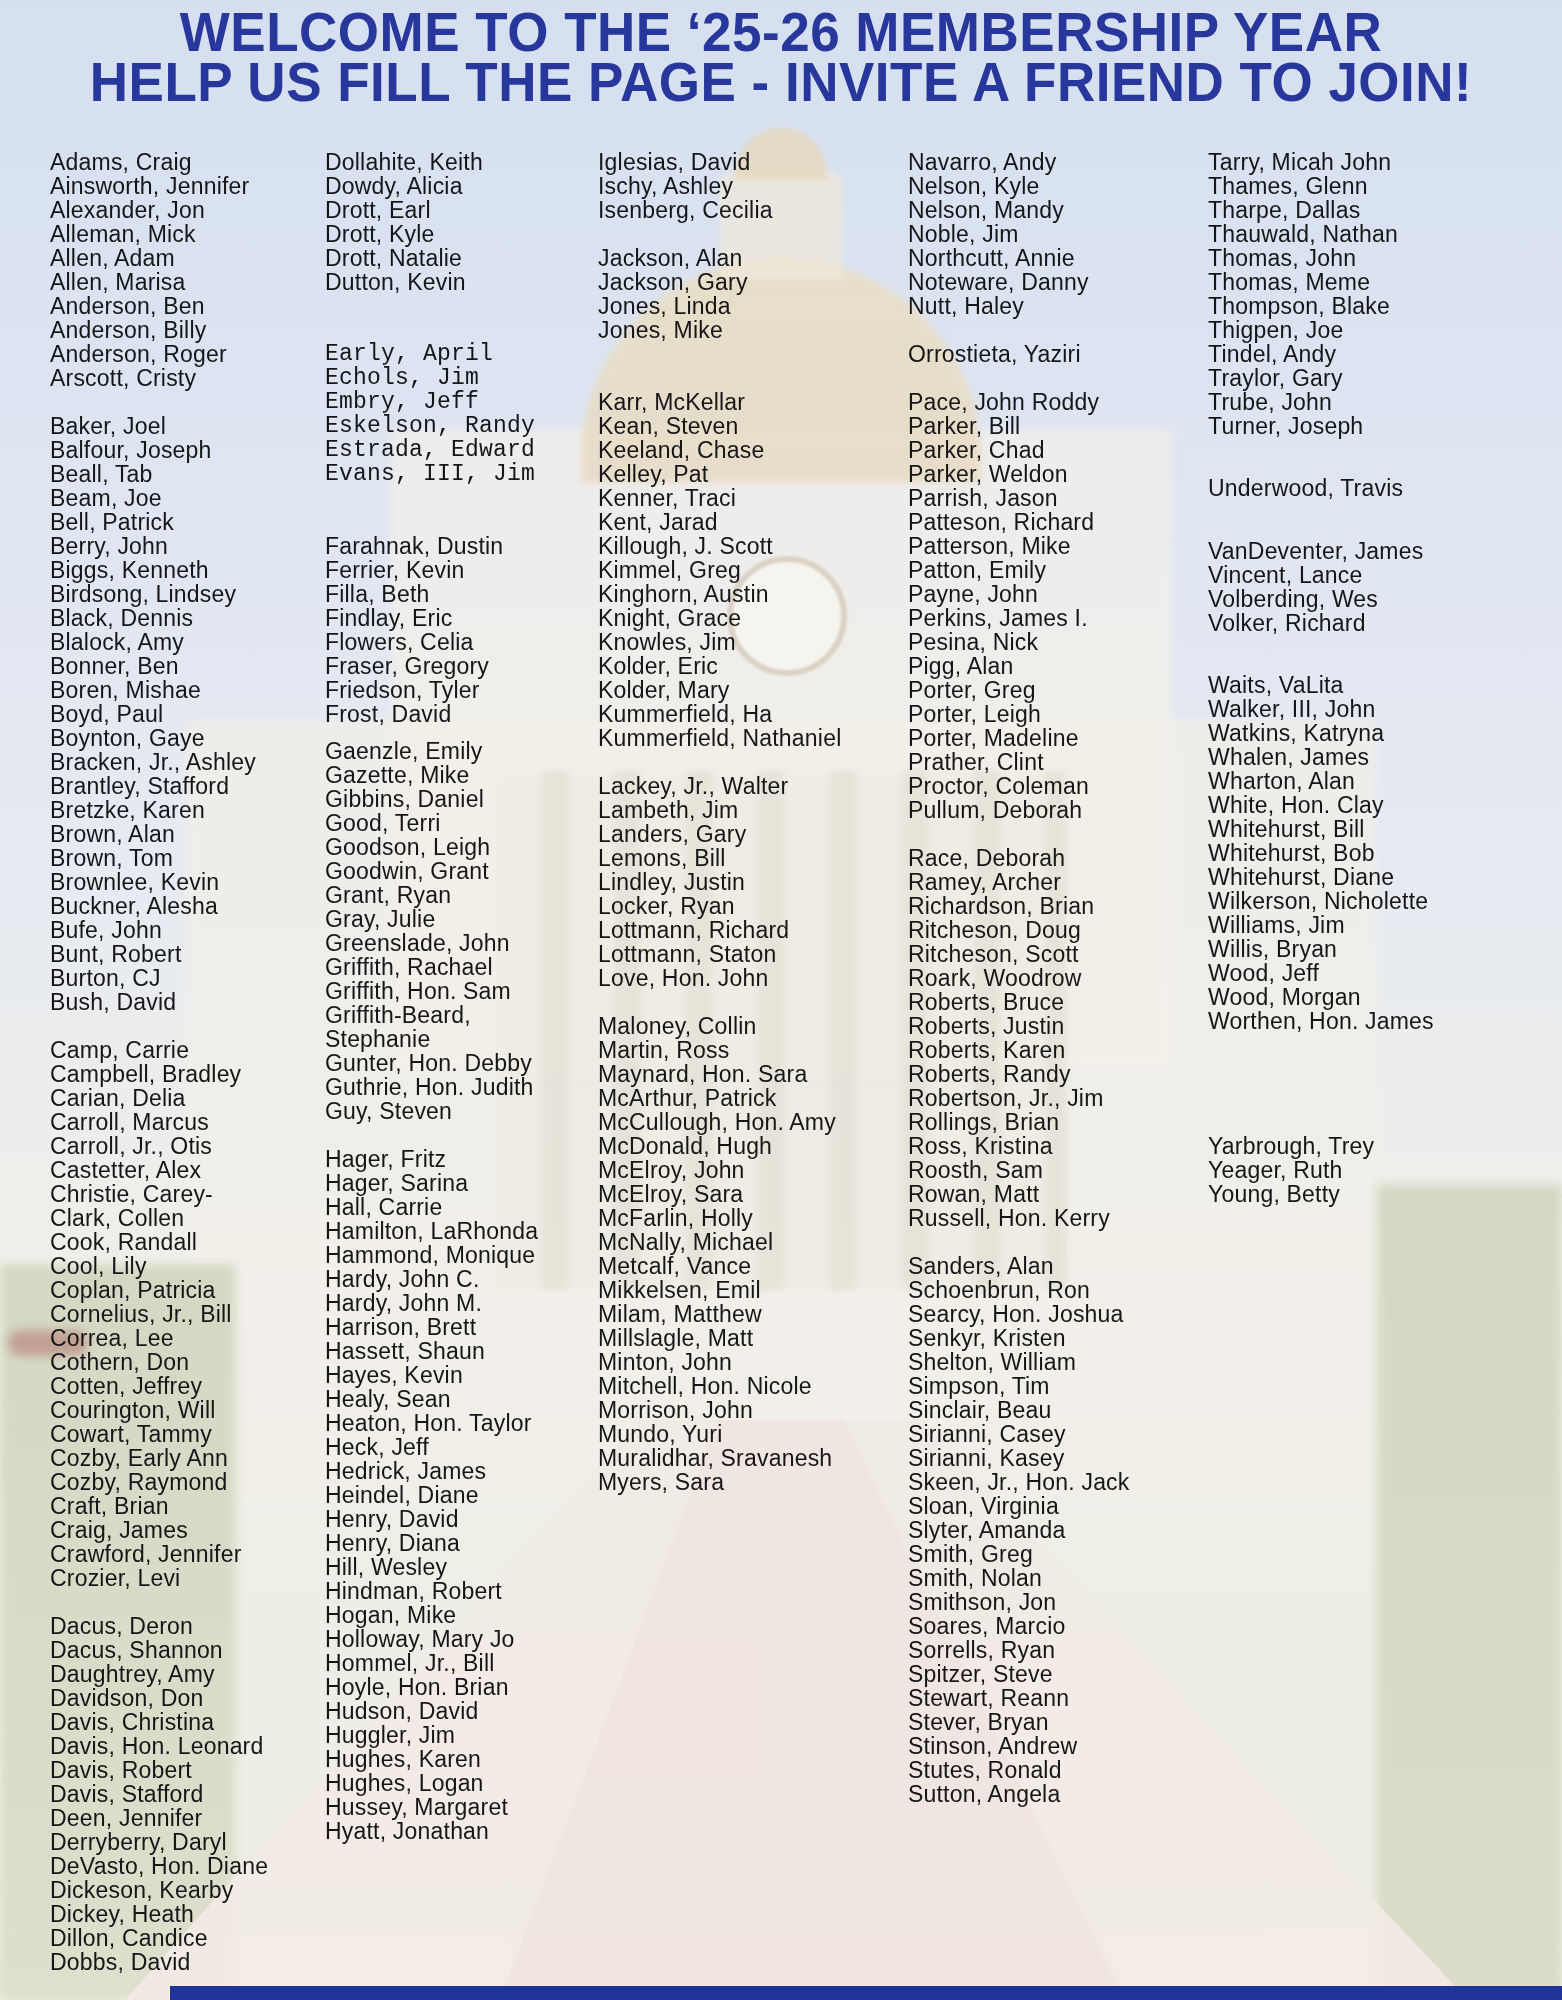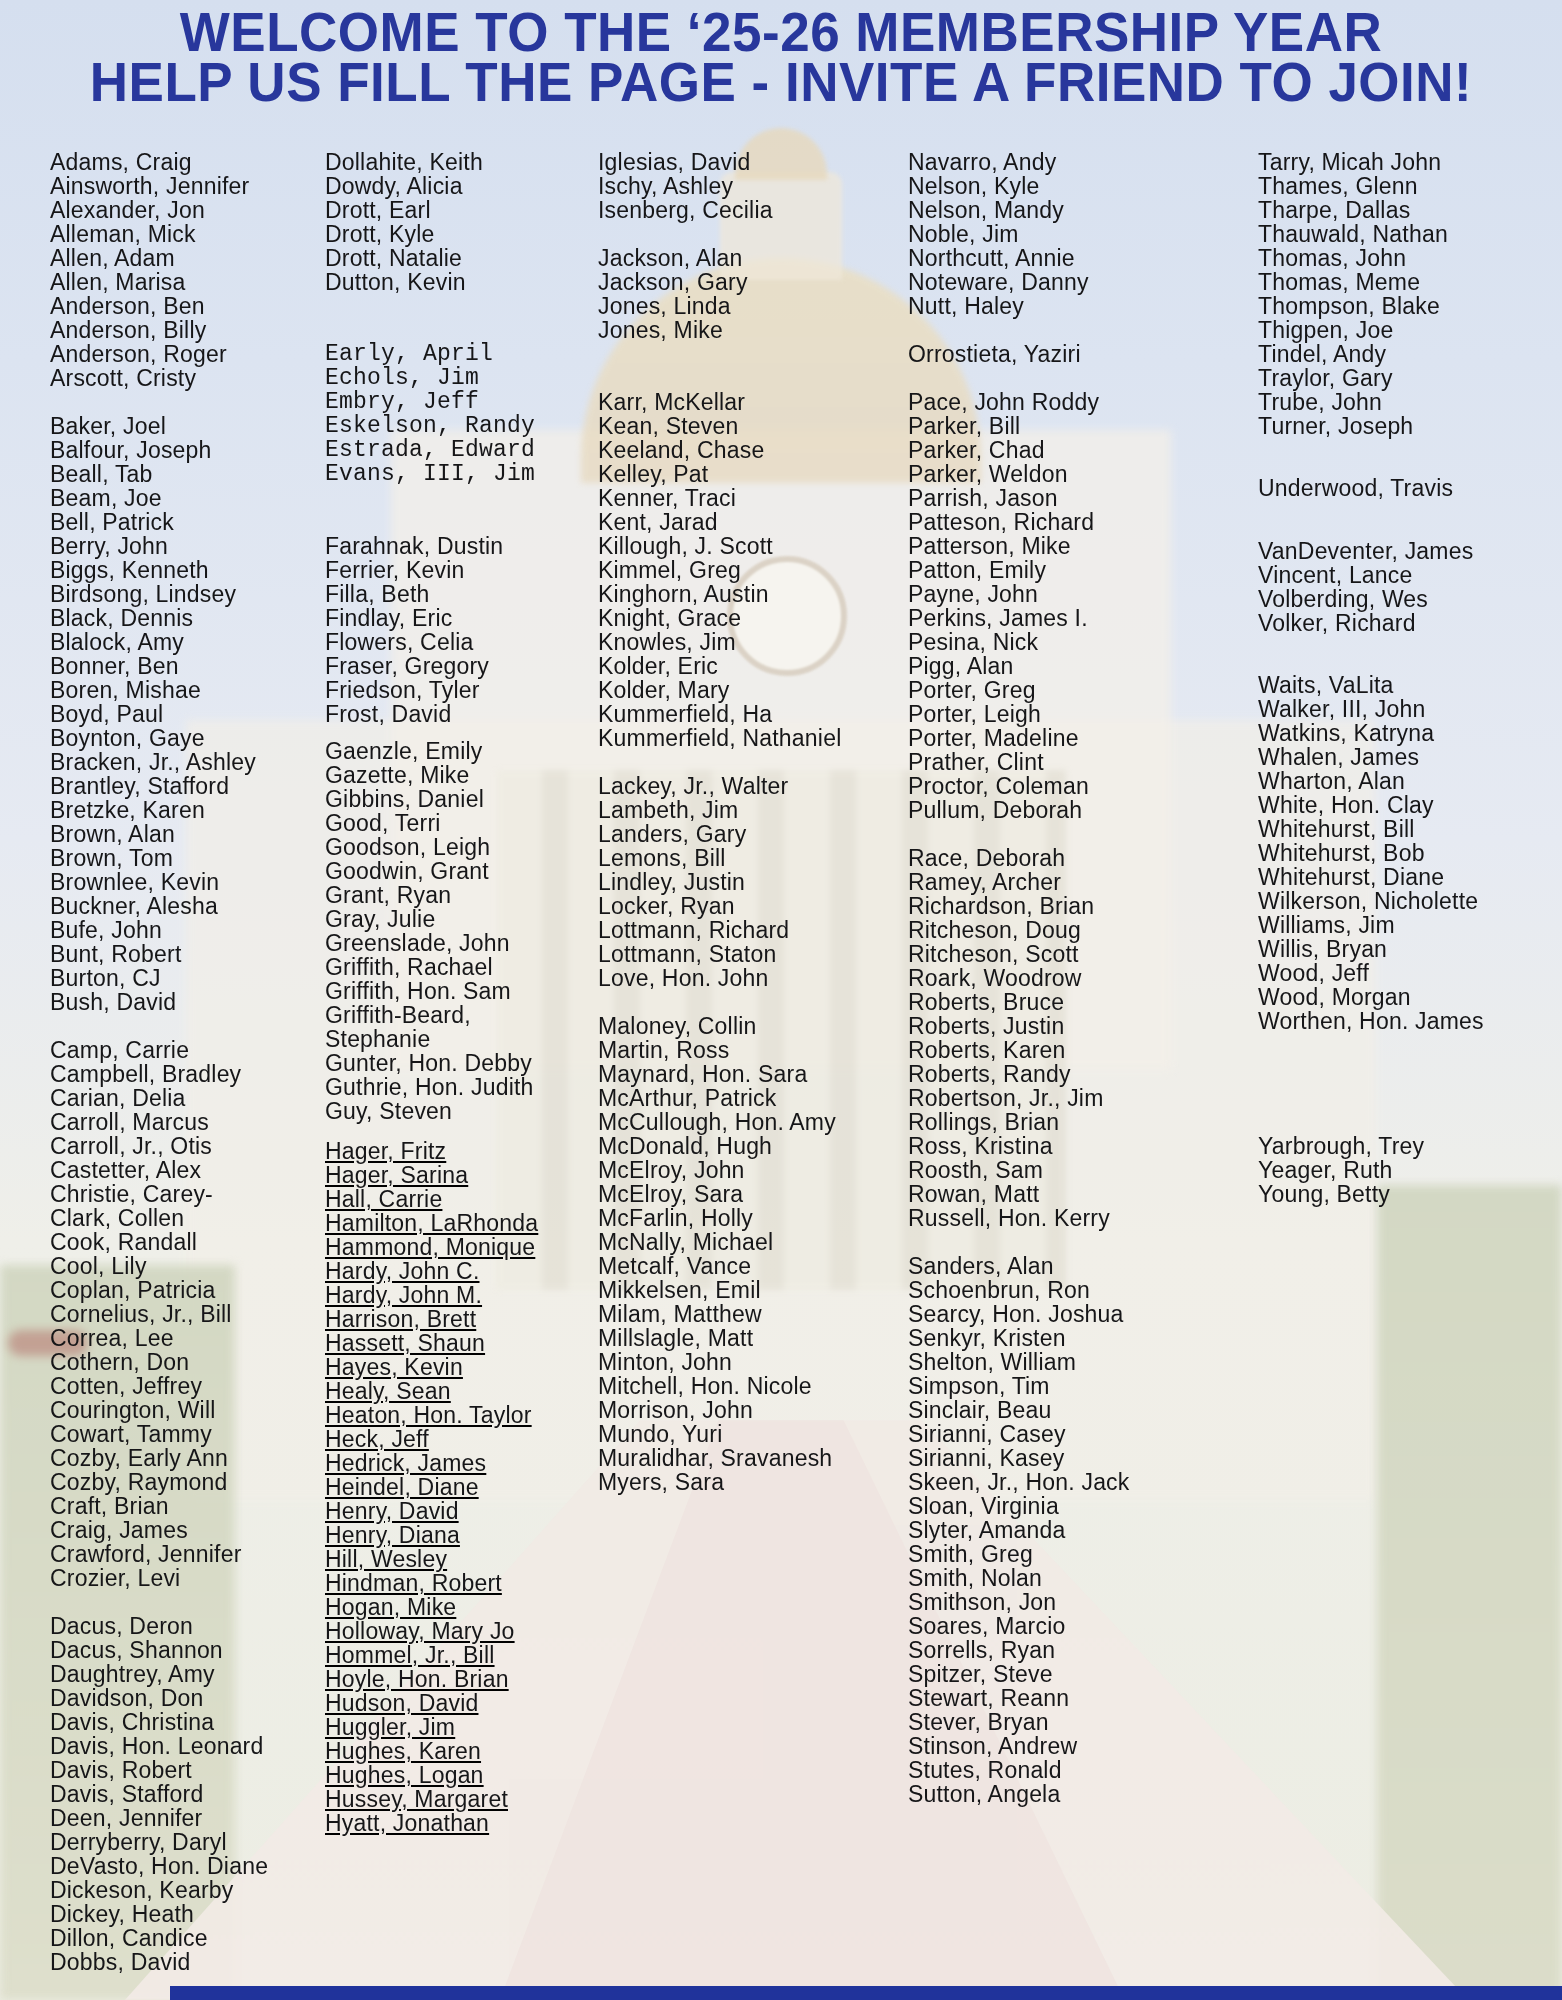--- a/index.html
+++ b/index.html
@@ -48,21 +48,21 @@
     transform:scaleY(1.04);transform-origin:top center;
   }
 
   
   .columns{position:absolute;left:0;top:150px;right:0;z-index:2;}
   .col{position:absolute;top:0;white-space:nowrap;}
   .col-0{left:50px;}
   .col-1{left:325px;}
   .col-2{left:598px;}
   .col-3{left:908px;}
-  .col-4{left:1258px;}
+  .col-4{left:1208px;}
   .name{
     font-size:23px;line-height:24px;letter-spacing:.2px;color:#161618;
   }
 </style>
 </head>
 <body>
 
 <div class="backdrop">
   <div class="sky"></div>
   <div class="wing-block"></div>
@@ -207,21 +207,21 @@
         <div class="name">Gray, Julie</div>
         <div class="name">Greenslade, John</div>
         <div class="name">Griffith, Rachael</div>
         <div class="name">Griffith, Hon. Sam</div>
         <div class="name">Griffith-Beard,</div>
         <div class="name">Stephanie</div>
         <div class="name">Gunter, Hon. Debby</div>
         <div class="name">Guthrie, Hon. Judith</div>
         <div class="name">Guy, Steven</div>
       </div>
-      <div class="group" style="margin-top: 16px; text-decoration: underline;">
+      <div class="group" style="margin-top: 24px;">
         <div class="name">Hager, Fritz</div>
         <div class="name">Hager, Sarina</div>
         <div class="name">Hall, Carrie</div>
         <div class="name">Hamilton, LaRhonda</div>
         <div class="name">Hammond, Monique</div>
         <div class="name">Hardy, John C.</div>
         <div class="name">Hardy, John M.</div>
         <div class="name">Harrison, Brett</div>
         <div class="name">Hassett, Shaun</div>
         <div class="name">Hayes, Kevin</div>

